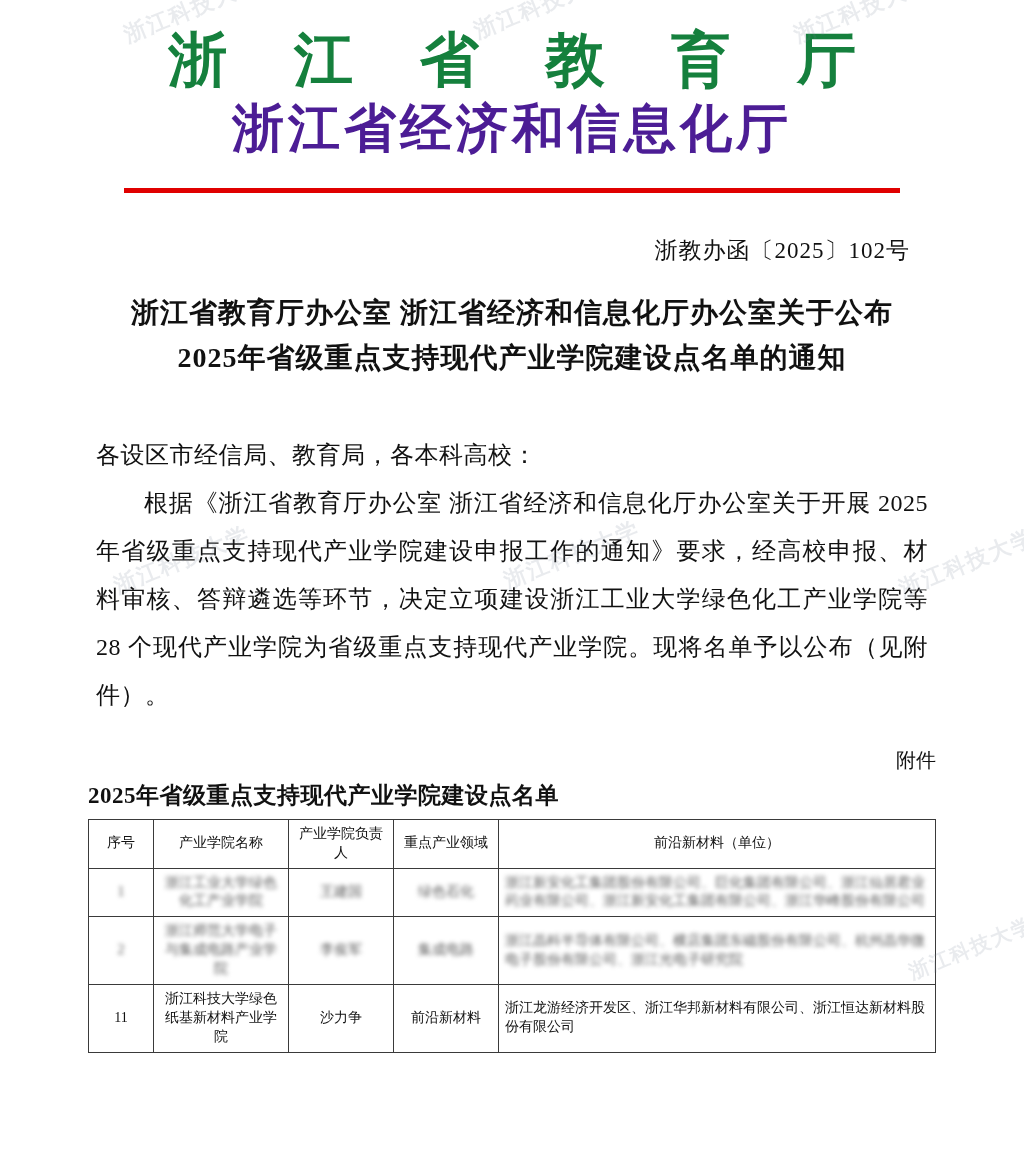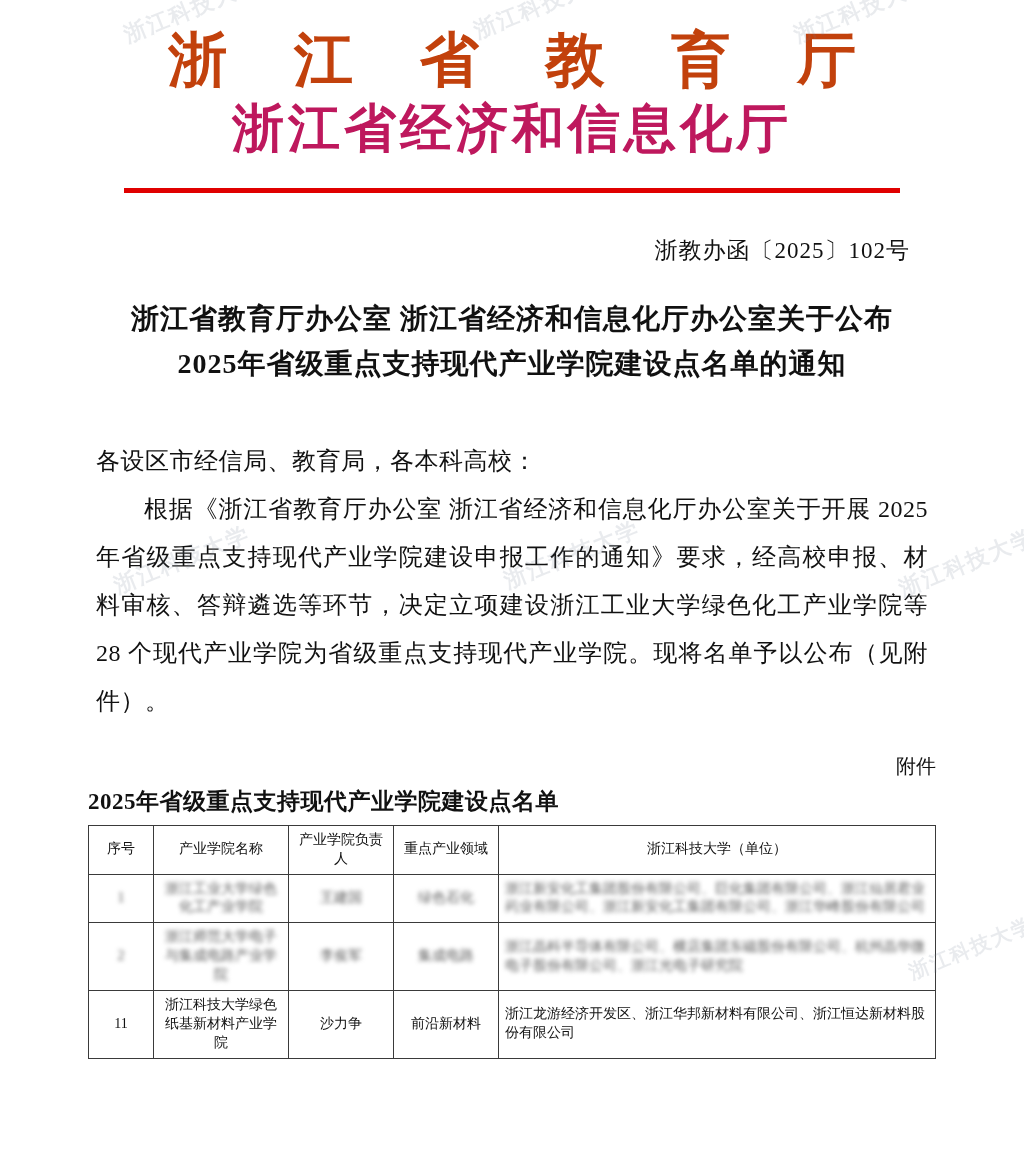--- a/index.html
+++ b/index.html
@@ -33,30 +33,30 @@
     pointer-events: none;
     user-select: none;
     letter-spacing: 2px;
   }
   
   .masthead {
     text-align: center;
     padding-top: 26px;
   }
   .masthead .line1 {
-    color: #c2410c;
+    color: #15803d;
     font-weight: 700;
     font-size: 59px;
     letter-spacing: 26px;
     line-height: 1.18;
     text-indent: 26px;
     font-family: "Liberation Serif", "DejaVu Serif", serif;
   }
   .masthead .line2 {
-    color: #be185d;
+    color: #4c1d95;
     font-weight: 700;
     font-size: 52px;
     letter-spacing: 4px;
     line-height: 1.2;
     margin-top: 2px;
     font-family: "Liberation Serif", "DejaVu Serif", serif;
   }
   .red-rule {
     height: 5px;
     background: #e00000;
@@ -69,21 +69,21 @@
     margin-top: 42px;
     margin-right: 26px;
     letter-spacing: 1px;
   }
   
   .title {
     text-align: center;
     font-size: 28px;
     font-weight: 700;
     line-height: 1.62;
-    margin-top: 30px;
+    margin-top: 24px;
     letter-spacing: 1px;
     padding: 0 22px;
   }
   
   .body-text {
     margin-top: 50px;
     font-size: 24px;
     line-height: 2.0;
     letter-spacing: 0.5px;
     padding: 0 8px;
@@ -171,21 +171,21 @@
   <div class="attach-label">附件</div>
   <div class="attach-title">2025年省级重点支持现代产业学院建设点名单</div>
 
   <table class="list">
     <thead>
       <tr>
         <th class="col-no">序号</th>
         <th class="col-name">产业学院名称</th>
         <th class="col-head">产业学院负责人</th>
         <th class="col-field">重点产业领域</th>
-        <th>浙江科技大学（单位）</th>
+        <th>前沿新材料（单位）</th>
       </tr>
     </thead>
     <tbody>
       <tr class="blurred">
         <td class="c">1</td>
         <td class="c">浙江工业大学绿色化工产业学院</td>
         <td class="c">王建国</td>
         <td class="c">绿色石化</td>
         <td class="l">浙江新安化工集团股份有限公司、巨化集团有限公司、浙江仙居君业药业有限公司、浙江新安化工集团有限公司、浙江华峰股份有限公司</td>
       </tr>

